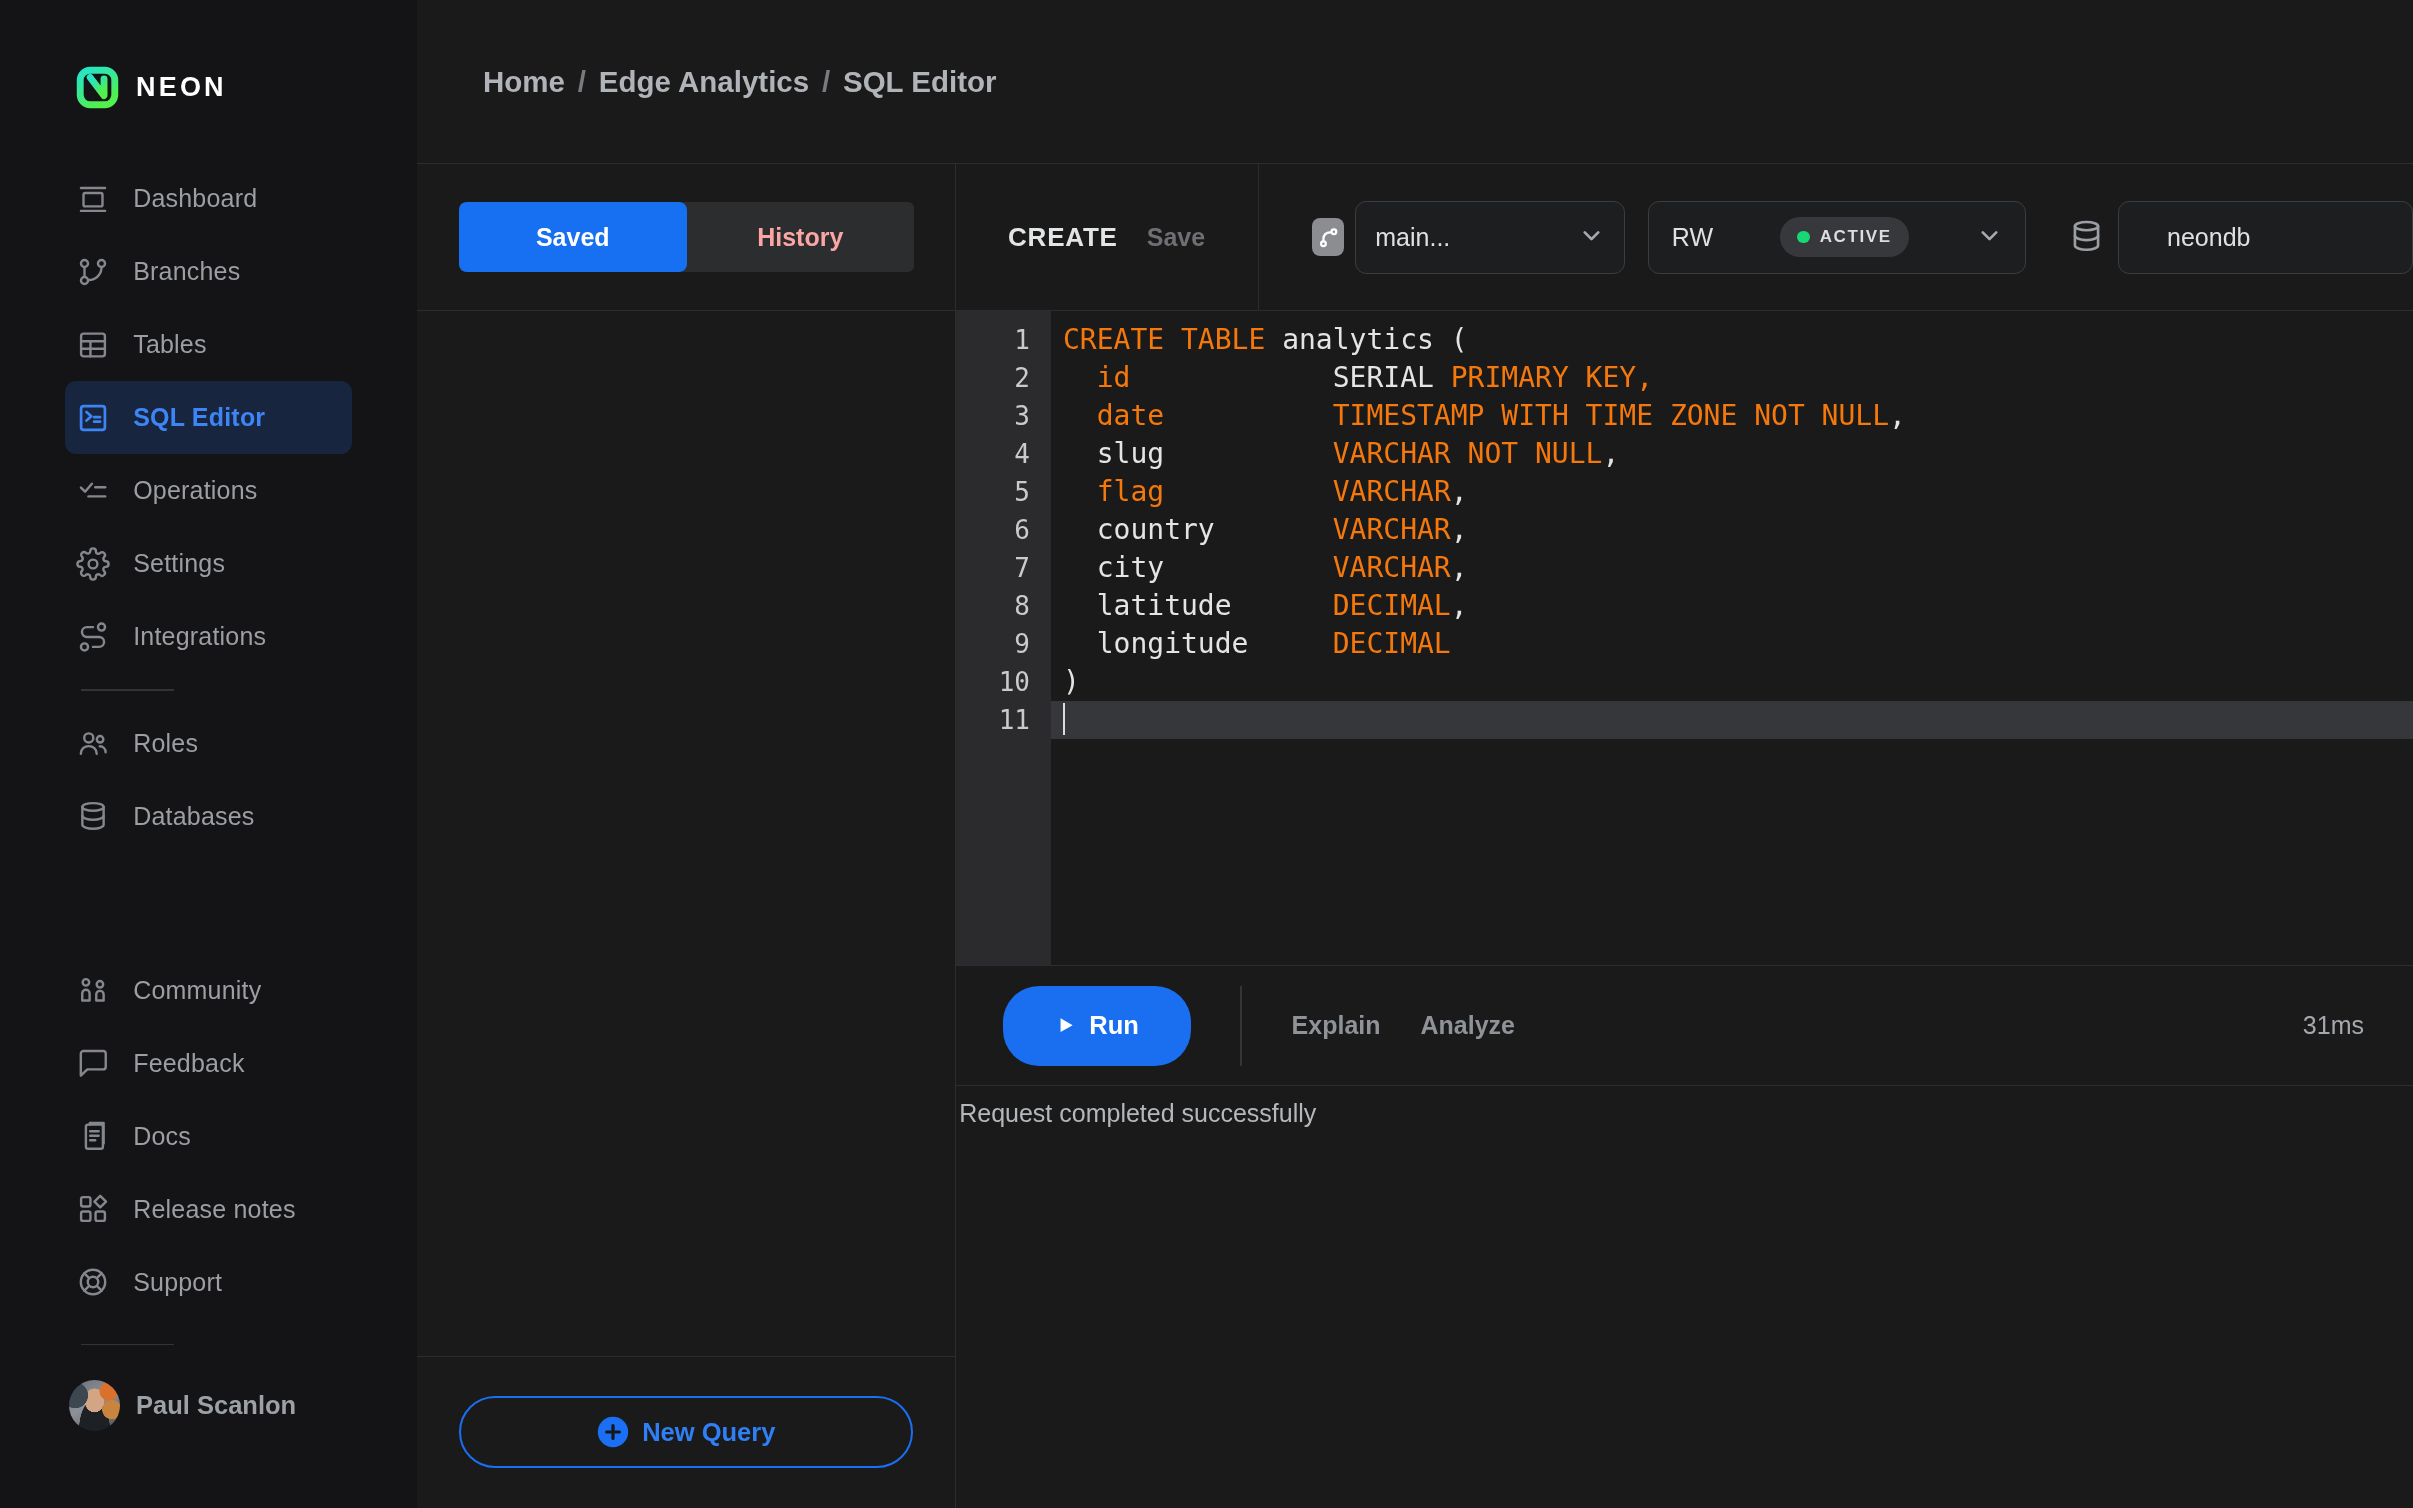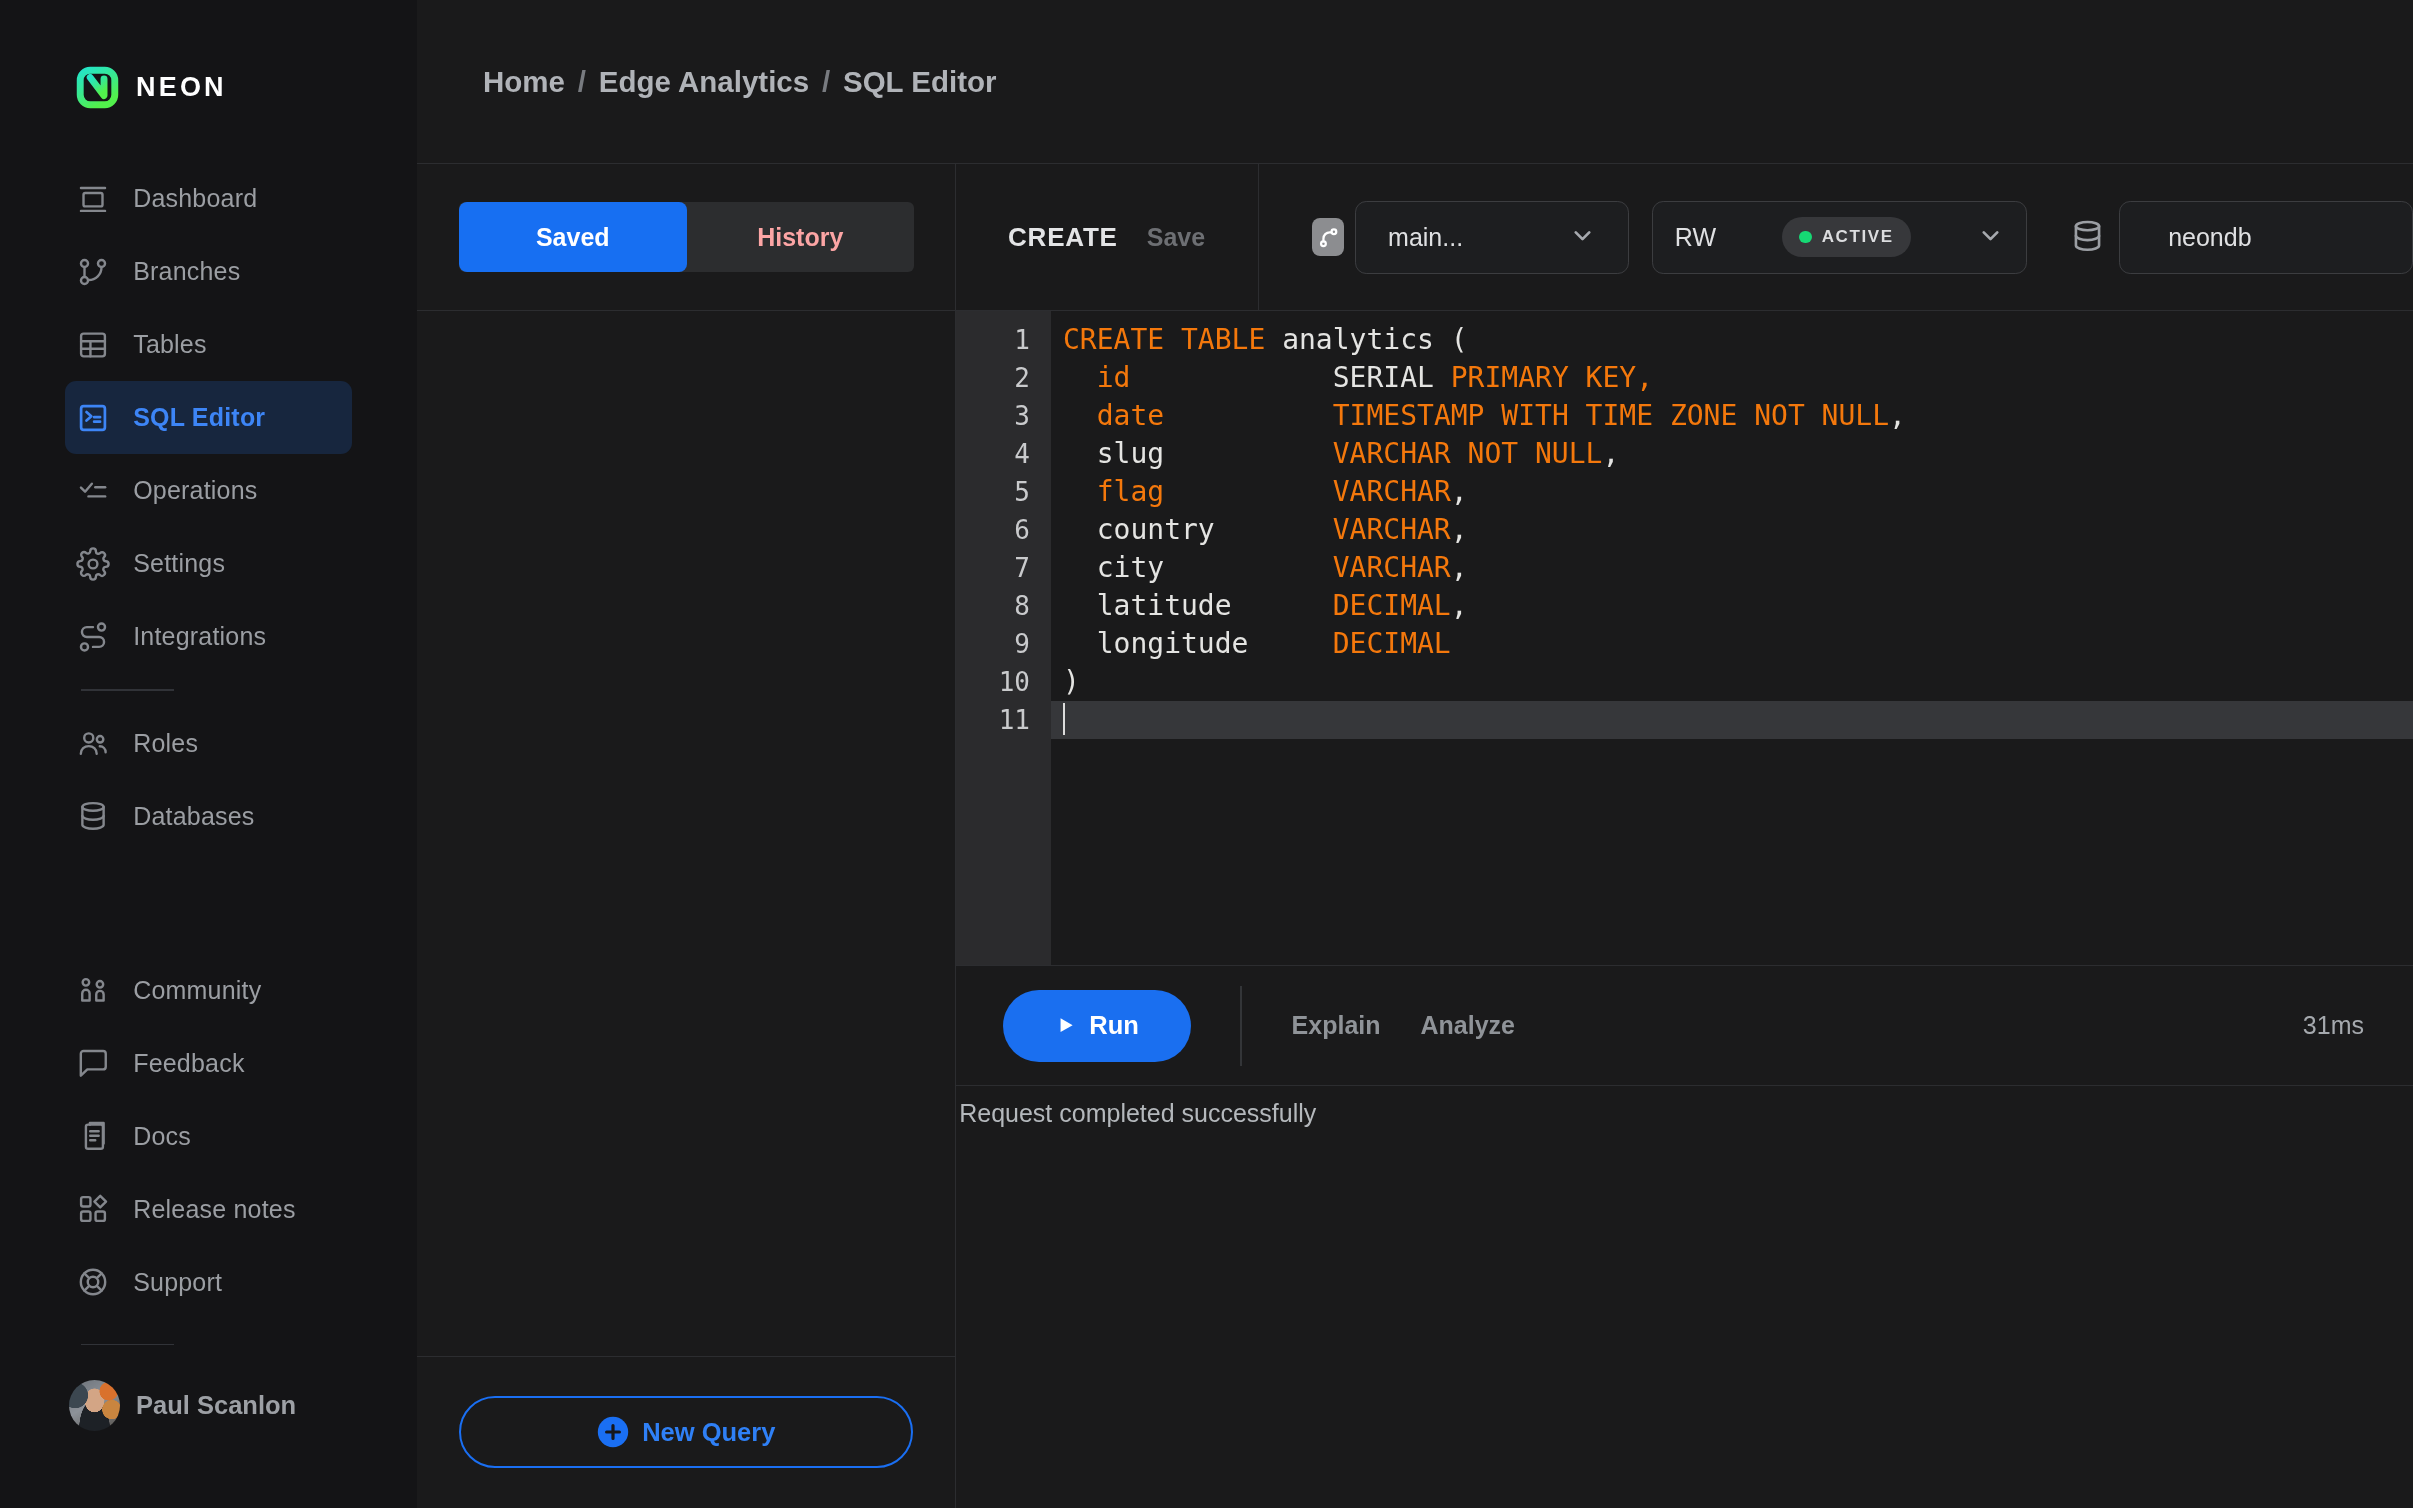--- a/index.html
+++ b/index.html
@@ -59,21 +59,21 @@
 
   
   .editor-panel { flex:1; display:flex; flex-direction:column; min-width:0; background:#1a1a1b; }
   .ed-header { height:147px; min-height:147px; border-bottom:1.6px solid #2c2d30; display:flex; align-items:center; overflow:hidden; white-space:nowrap; }
   .ed-title { margin-left:52px; font-size:26px; font-weight:700; letter-spacing:0.8px; color:#e3e4e6; }
   .ed-save { margin-left:29px; font-size:25px; font-weight:700; color:#6d6f73; cursor:pointer; }
   .ed-vdivider { margin-left:53px; width:1.6px; height:147px; background:#2c2d30; }
   .branch-btn { margin-left:53px; width:38px; height:38px; border-radius:8px; background:#8c8d90; display:flex; align-items:center; justify-content:center; cursor:pointer; }
   .branch-btn svg { width:27px; height:27px; stroke:#ffffff; fill:none; stroke-width:2; stroke-linecap:round; }
   .selectbox { height:73px; border:1.6px solid #3c3d40; border-radius:11.2px; background:#1d1e20; display:flex; align-items:center; cursor:pointer; }
-  .sel-branch { margin-left:11.2px; width:317px; padding:0 32px; justify-content:space-between; }
+  .sel-branch { margin-left:11.2px; width:317px; padding:0 19px; justify-content:space-between; }
   .sel-text { font-size:25px; color:#dfe0e2; }
   .chev svg { width:27px; height:27px; stroke:#a6a9ae; fill:none; stroke-width:2.4; stroke-linecap:round; stroke-linejoin:round; }
   .sel-endpoint { margin-left:23px; width:445px; padding:0 22.3px; justify-content:space-between; }
   .active-pill { display:flex; align-items:center; gap:9.6px; background:#37383b; border-radius:797px; padding:9.6px 17.6px; }
   .active-dot { width:12.8px; height:12.8px; border-radius:50%; background:#16d974; }
   .active-text { font-size:17px; font-weight:700; letter-spacing:1.6px; color:#dcdddf; }
   .db-icon { margin-left:42px; }
   .db-icon svg { width:37px; height:40px; stroke:#9b9ea3; fill:none; stroke-width:1.7; stroke-linecap:round; }
   .sel-db { margin-left:12.8px; width:335px; padding:0 48px; }
 
@@ -83,21 +83,21 @@
   .gutter .ln { height:38px; line-height:38px; text-align:right; padding-right:21px; font-size:26px; color:#c9cacc; }
   .code-lines { flex:1; padding-top:9.6px; font-family:"DejaVu Sans Mono", monospace; font-size:28px; line-height:38px; min-width:0; cursor:text; }
   .code-line { height:38px; white-space:pre; padding-left:12px; }
   .code-line.active { background:#36373a; }
   .tok-o { color:#f4780c; }
   .tok-p { color:#e4e4e2; }
   .cursor { display:inline-block; width:2.4px; height:32px; background:#dcdcdc; vertical-align:-6.4px; }
 
   
   .run-bar { height:121px; min-height:121px; border-top:1.6px solid #2c2d30; border-bottom:1.6px solid #2c2d30; display:flex; align-items:center; }
-  .run-btn { margin-left:47px; width:188px; height:72px; border-radius:36px; background:#1a6ff0; border:none; display:flex; align-items:center; justify-content:center; gap:12px; cursor:pointer; }
+  .run-btn { margin-left:47px; width:188px; height:80px; border-radius:36px; background:#1a6ff0; border:none; display:flex; align-items:center; justify-content:center; gap:12px; cursor:pointer; }
   .run-btn svg { width:22.3px; height:22.3px; fill:#ffffff; }
   .run-label { color:#ffffff; font-size:25.5px; font-weight:700; }
   .run-vdivider { margin-left:49px; width:1.6px; height:80px; background:#333538; }
   .ghost-btn { font-size:25px; font-weight:700; color:#8f9398; background:none; border:none; cursor:pointer; }
   .explain { margin-left:50px; }
   .analyze { margin-left:40px; }
   .duration { margin-left:auto; margin-right:49px; font-size:25px; color:#a5a9ae; }
 
   .results { flex:1; padding:12.8px 0 0 3.2px; }
   .status-msg { font-size:25px; color:#b4b8bc; }

